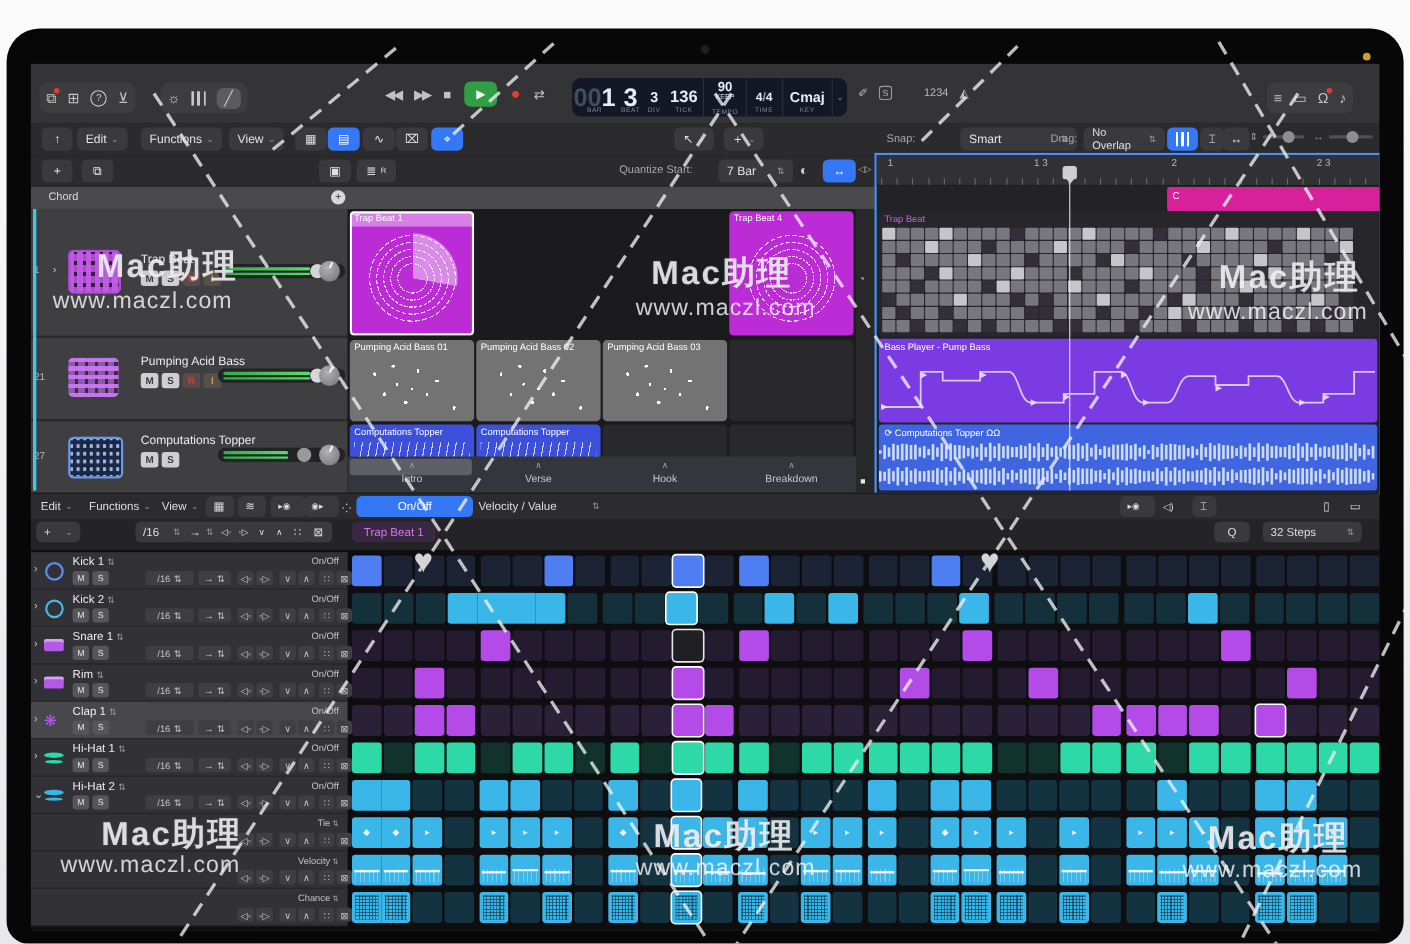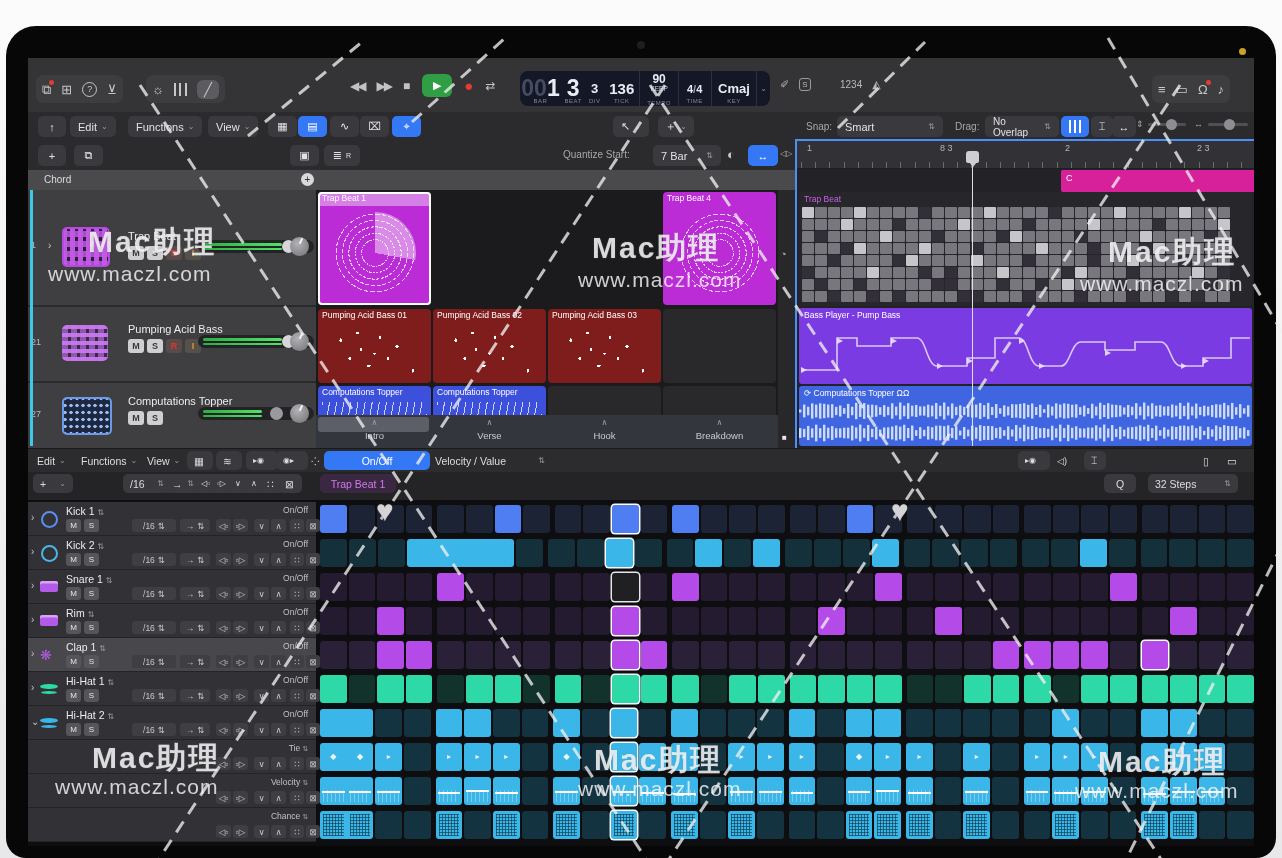--- a/index.html
+++ b/index.html
@@ -67,21 +67,21 @@
 .knob{position:absolute;left:262px;width:19px;height:19px;border-radius:50%;background:radial-gradient(circle at 40% 35%,#b2b2b6,#717175)}
 .knob::after{content:"";position:absolute;left:55%;top:1px;width:2px;height:6px;background:#f2f2f2;transform:rotate(25deg)}
 .playstrip{position:absolute;left:2px;top:132px;width:3px;height:256px;background:#3ec8e8}
 
 .loops{position:absolute;left:288px;top:132px;width:479px;height:258px;background:#1b1b1d}
 .lcell{position:absolute;width:113px;border-radius:4px;overflow:hidden}
 .lcell .chead{position:relative;height:13px;font-size:8.5px;color:#fff;padding:1px 0 0 4px;z-index:3}
 .lcell.sel{box-shadow:0 0 0 2px #fff inset}
 .lcell.sel .chead{background:rgba(255,255,255,.4)}
 .rings-bg{background:#bb2bd6}
-.scatter-bg{background:#7f1d1d}
+.scatter-bg{background:#737373}
 .wave-bg{background:#3c50dc}
 .ringviz{position:absolute;left:50%;top:54%;width:82px;height:82px;transform:translate(-50%,-50%);border-radius:50%;background:radial-gradient(circle,#bb2bd6 0 9px,transparent 9.5px),repeating-radial-gradient(circle,rgba(255,255,255,.75) 0 1.1px,transparent 1.1px 6.4px)}
 .ringviz::after{content:"";position:absolute;inset:0;border-radius:50%;background:repeating-conic-gradient(rgba(187,43,214,0) 0 7deg,#bb2bd6 7deg 10deg)}
 .pie{position:absolute;left:50%;top:54%;width:82px;height:82px;transform:translate(-50%,-50%);border-radius:50%;background:conic-gradient(rgba(255,255,255,.45) 0 100deg,transparent 100deg);z-index:2}
 .scatviz{position:absolute;inset:13px 0 0 0;background-image:radial-gradient(2px 3px at 20% 30%,#fff 60%,transparent 61%),radial-gradient(3px 2px at 35% 18%,#fff 60%,transparent 61%),radial-gradient(2px 3px at 55% 25%,#fff 60%,transparent 61%),radial-gradient(3px 2px at 70% 40%,#fff 60%,transparent 61%),radial-gradient(2px 3px at 62% 60%,#fff 60%,transparent 61%),radial-gradient(3px 2px at 45% 72%,#fff 60%,transparent 61%),radial-gradient(2px 3px at 28% 60%,#fff 60%,transparent 61%),radial-gradient(2px 2px at 38% 45%,#fff 60%,transparent 61%),radial-gradient(2px 3px at 84% 80%,#fff 60%,transparent 61%),radial-gradient(2px 2px at 50% 52%,#fff 60%,transparent 61%)}
 .waveviz{position:absolute;left:4px;right:4px;top:16px;height:14px;background:repeating-linear-gradient(100deg,rgba(255,255,255,.75) 0 1px,transparent 1px 7px)}
 .emptycell{position:absolute;width:113px;background:#29292c;border-radius:4px}
 .scenes{position:absolute;left:288px;top:357px;width:479px;height:33px;background:#34363e}
 .scenehl{position:absolute;left:2px;top:2px;width:111px;height:15px;background:#5c5e68;border-radius:3px}
 .scol{position:absolute;top:0;width:113px;text-align:center}
@@ -268,21 +268,21 @@
         </div>
       <div class="pill" style="left:585px;width:20px">
           <span>↖</span>
           <span class="cv">⌄</span>
         </div>
       <div class="pill" style="left:630px;width:20px">
           <span>＋</span>
           <span class="cv">⌄</span>
         </div>
       <span class="lbl" style="left:778px">Snap:</span>
-      <div class="pill" style="left:809px;width:90px;justify-content:space-between">
+      <div class="pill" style="left:845px;width:90px;justify-content:space-between">
           <span>Smart</span>
           <span class="cv">⇅</span>
         </div>
       <span class="lbl" style="left:927px">Drag:</span>
       <div class="pill" style="left:957px;width:58px;justify-content:space-between;font-size:10px">
           <span>No Overlap</span>
           <span class="cv" able="false">⇅</span>
         </div>
       <div class="pill bluebtn" style="left:1033px;width:12px">
           <span class="mixicon" style="background:repeating-linear-gradient(90deg,#fff 0 2px,transparent 2px 5px)"></span>
@@ -444,21 +444,21 @@
         </div>
     </div>
     <div class="ldiv">
       <span class="pieic">◔</span>
       <span class="sqic">■</span>
     </div>
 
     <div class="arrange">
       <div class="ruler" id="ruler">
           <span class="rn" style="left: 10px;">1</span>
-          <span class="rn" style="left: 143px;">8 3</span>
+          <span class="rn" style="left: 143px;">1 3</span>
           <span class="rn" style="left: 268px;">2</span>
           <span class="rn" style="left: 400px;">2 3</span>
           <i class="mt" style="left: 4px;"></i>
           <i class="mt" style="left: 18.2px;"></i>
           <i class="mt" style="left: 32.4px;"></i>
           <i class="mt" style="left: 46.6px;"></i>
           <i class="mt" style="left: 60.8px;"></i>
           <i class="mt" style="left: 75px;"></i>
           <i class="mt" style="left: 89.2px;"></i>
           <i class="mt" style="left: 103.4px;"></i>

